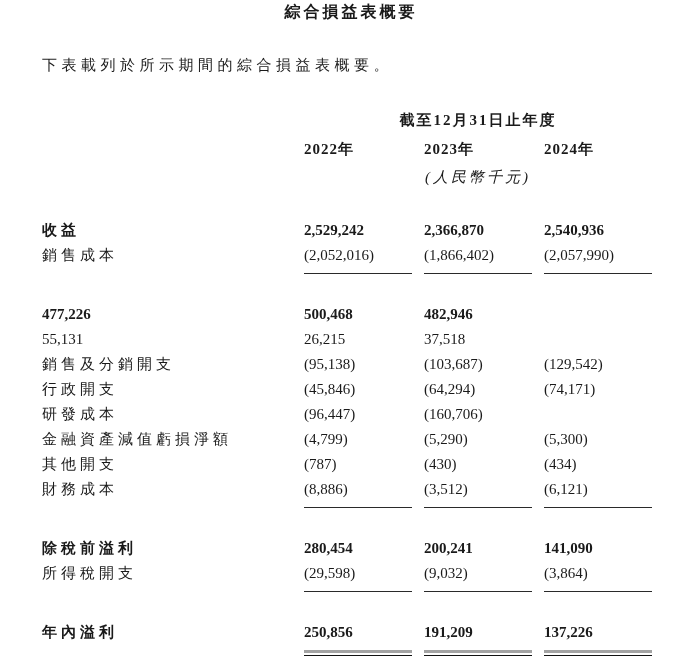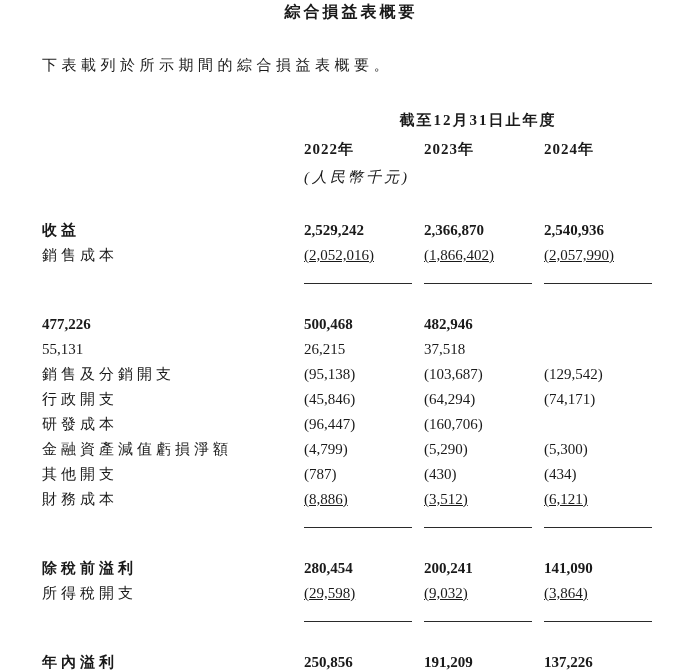--- a/index.html
+++ b/index.html
@@ -48,45 +48,44 @@
   .years-row { margin-top: 4px; }
   .year-cell {
     text-align: left;
     padding-right: 7px;
     font-weight: 700;
     letter-spacing: 1px;
   }
   .unit-row { margin-top: 3px; }
   .unit-note {
     grid-column: 2 / 5;
-    text-align: left;
+    text-align: center;
     font-style: italic;
     letter-spacing: 3px;
   }
   .rows-host { margin-top: 28px; }
   .spacer { height: 28px; }
   .row-label {
     letter-spacing: 4px;
     white-space: nowrap;
   }
   .num {
     text-align: left;
     padding-right: 8px;
   }
   .num.paren { padding-right: 1px; }
   .grid-row.bold .row-label,
   .grid-row.bold .num { font-weight: 700; }
   .grid-row.rule-single .num {
     border-bottom: 1.5px solid #2a2a2a;
-    padding-bottom: 15px;
-    text-decoration: underline;
+    padding-bottom: 5px;
   }
   .grid-row.rule-double .num {
-    border-bottom: 3px solid #0369a1;
-    padding-bottom: 14px;
+    border-bottom: 3px solid #a3a3a3;
+    padding-bottom: 5px;
     position: relative;
   }
   .grid-row.rule-double .num::after {
     content: "";
     position: absolute;
     left: 0;
     right: 0;
     bottom: -6px;
     border-top: 1.5px solid #111111;
   }

